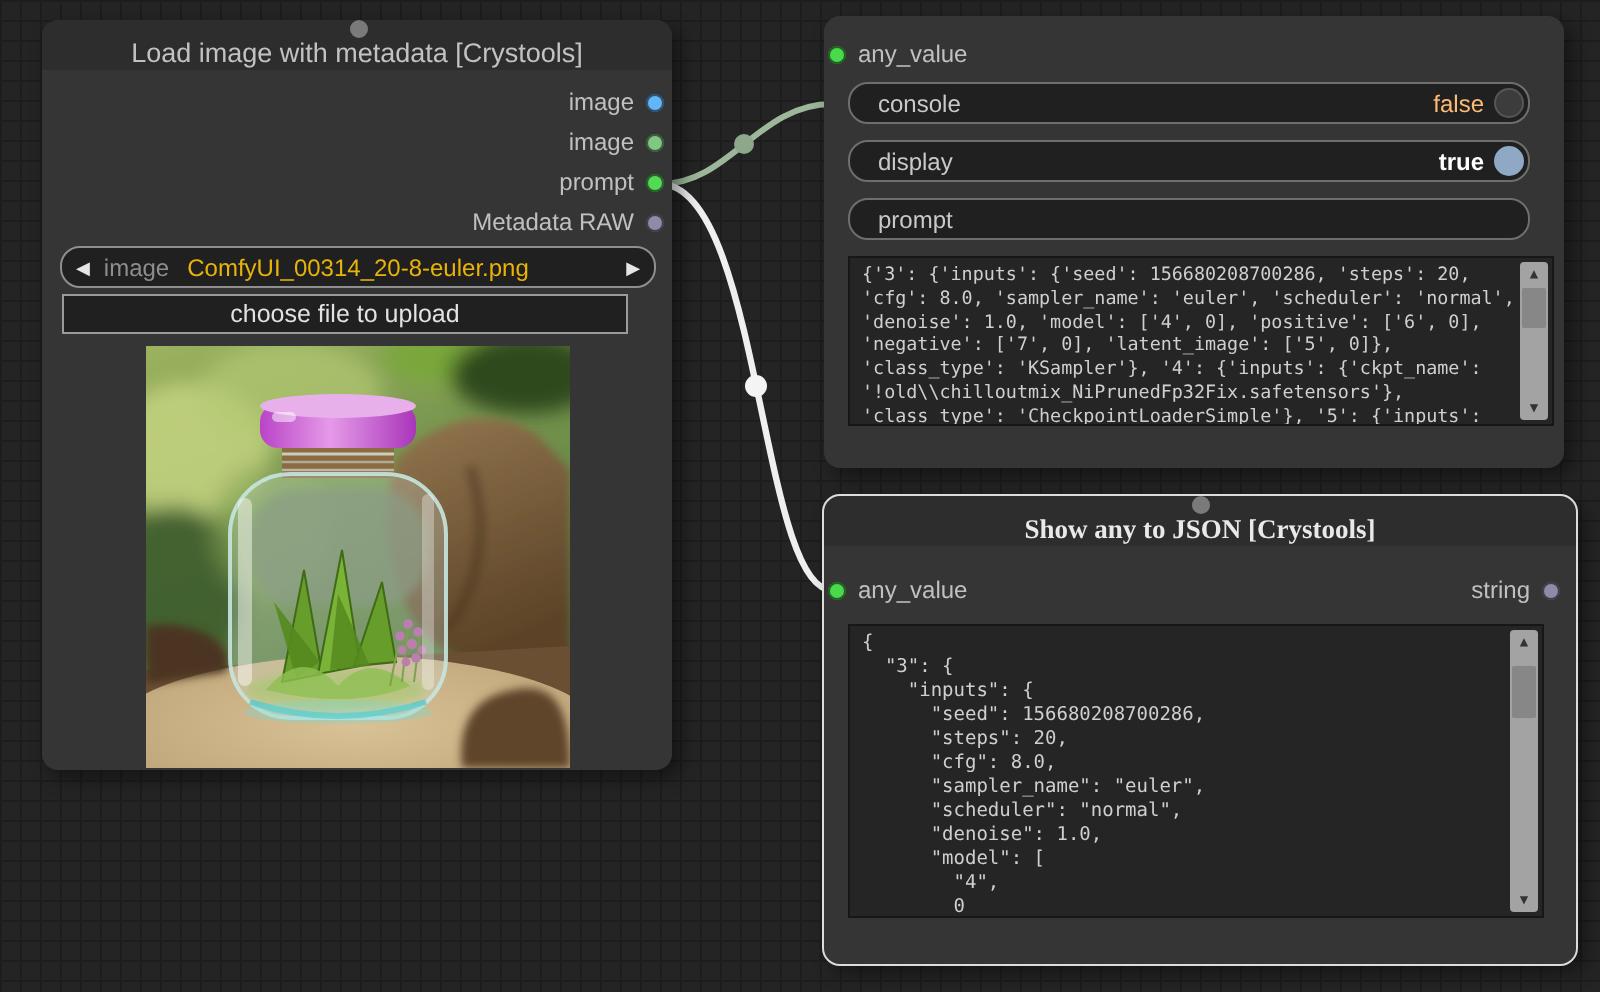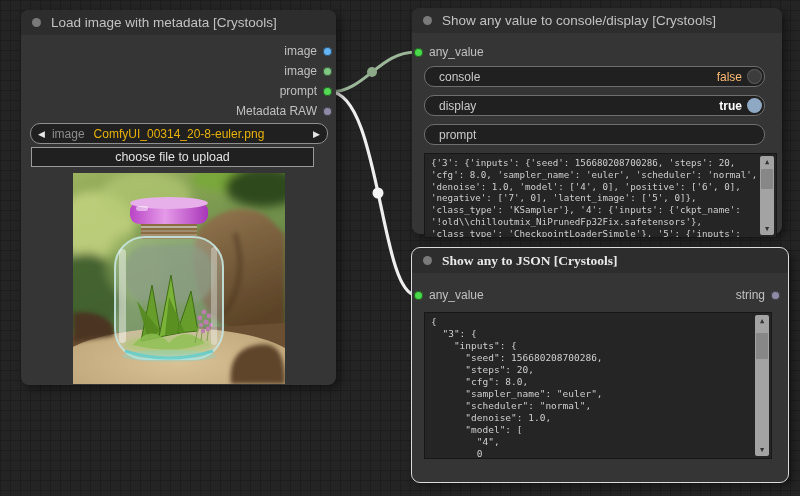--- a/index.html
+++ b/index.html
@@ -13,21 +13,21 @@
     background-size:10px 10px;
   }
   #wires{position:absolute;left:0;top:0;z-index:1;}
   .node{
     position:absolute;z-index:2;background:#353535;border-radius:8px;
     box-shadow:4px 4px 10px rgba(0,0,0,.45);color:#c8c8c8;
   }
   .node.selected{outline:1.5px solid #dcdcdc;}
   .titlebar{
     height:25px;background:#2d2d2d;border-radius:8px 8px 0 0;
-    display:flex;align-items:center;
+    display:flex;align-items:center;flex-direction:column;
   }
   .titledot{width:9px;height:9px;border-radius:50%;background:#7a7a7a;margin:0 10px 0 11px;flex:0 0 auto;}
   .title{font-size:13.5px;color:#c2c2c2;white-space:nowrap;}
   .node.selected .title{color:#e9e9e9;font-weight:bold;font-family:Liberation Serif, serif;}
   
   .outrow{height:20px;display:flex;align-items:center;justify-content:flex-end;padding-right:4px;font-size:12px;color:#c0c0c0;}
   .outrow .dot{margin-left:6px;}
   .dot{width:9px;height:9px;border-radius:50%;flex:0 0 auto;box-shadow:0 0 0 1px rgba(0,0,0,.55) inset;}
   .iorow{height:20px;display:flex;align-items:center;font-size:12px;color:#c0c0c0;}
   .iorow .inlabel{margin-left:6px;}
@@ -200,24 +200,20 @@
     </g>
 
     <path d="M52,178 Q96,192 140,178" stroke="#59c9c9" stroke-width="3" fill="none" opacity="0.8"></path>
     <ellipse cx="96" cy="183" rx="47" ry="6" fill="#6edcd7" opacity="0.3"></ellipse>
     <rect x="46" y="76" width="7" height="94" rx="3.5" fill="#ffffff" opacity="0.45"></rect>
     <rect x="138" y="74" width="6" height="98" rx="3" fill="#ffffff" opacity="0.32"></rect>
   </svg>
 </div>
 
 <div class="node" style="left:412px;top:8px;width:370px;height:226px;">
-  <div class="titlebar">
-    <span class="titledot"></span>
-    <span class="title">Show any value to console/display [Crystools]</span>
-  </div>
   <div class="iorow" style="margin:9px 0 4px 2px;">
     <span class="dot" style="background: rgb(74, 217, 74);"></span>
     <span class="inlabel">any_value</span>
   </div>
   <div class="pill">
     <span class="pill-label">console</span>
     <span class="spacer"></span>
     <span class="pill-value">false</span>
     <span class="knob off"></span>
   </div>

